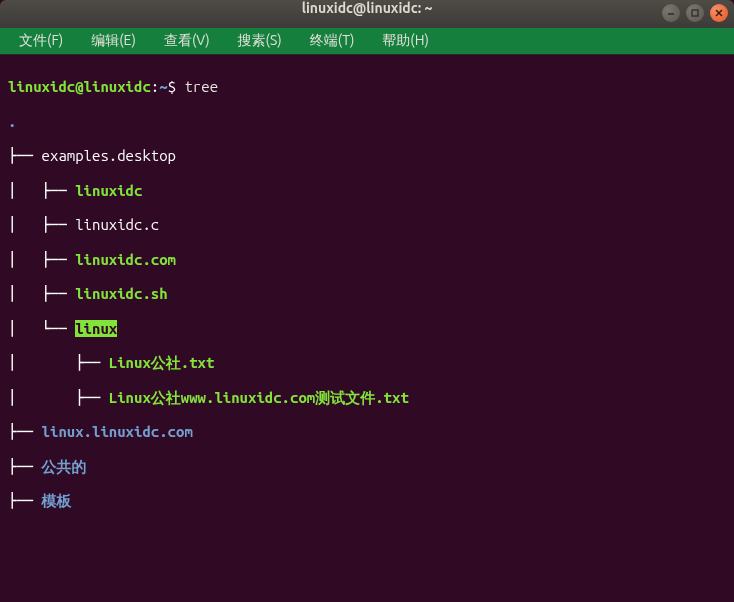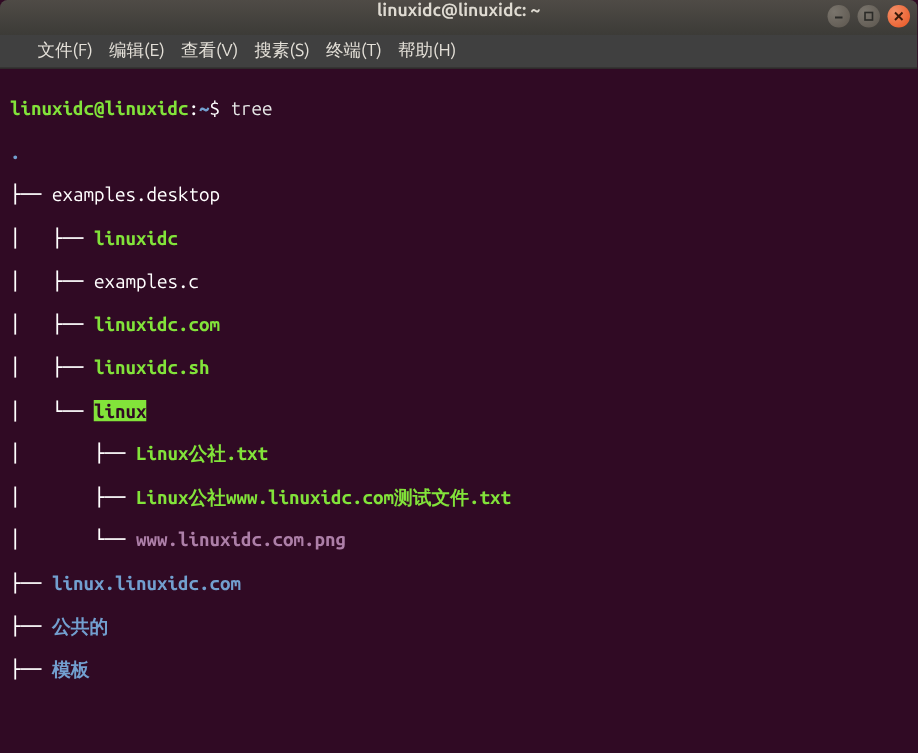--- a/index.html
+++ b/index.html
@@ -44,28 +44,28 @@
     color: #3a3a36;
   }
   .win-min, .win-max {
     background: radial-gradient(circle at 30% 30%, #7a756d, #5c564e);
   }
   .win-close {
     background: radial-gradient(circle at 30% 30%, #f39069, #e95420);
   }
   .menubar {
     height: 26px;
-    background: #404040;
+    background: #15803d;
     color: #e4e0d8;
     display: flex;
     align-items: center;
-    padding: 0 24px;
+    padding: 0 13px;
     font-family: "Ubuntu","DejaVu Sans", sans-serif;
     font-size: 14px;
-    gap: 1px;
+    gap: 16px;
     border-bottom: 1px solid #2b2927;
   }
   .menu-item {
     padding: 2px 6px;
     cursor: pointer;
   }
   .terminal-body {
     padding: 6px 8px 0 8px;
     color: #ffffff;
     line-height: 1.15;
@@ -121,27 +121,26 @@
   <span class="menu-item">搜素(S)</span>
   <span class="menu-item">终端(T)</span>
   <span class="menu-item">帮助(H)</span>
 </div>
 
 <div class="terminal-body">
 <div class="term-line"><span class="prompt-user">linuxidc</span><span class="prompt-user">@</span><span class="prompt-host">linuxidc</span><span class="prompt-colon">:</span><span class="prompt-path">~</span><span class="prompt-dollar">$</span> <span class="cmd">tree</span></div>
 <div class="term-line"><span class="root-dot">.</span></div>
 <div class="term-line"><span class="branch">├── </span><span class="file">examples.desktop</span></div>
 <div class="term-line"><span class="branch">│   ├── </span><span class="exec">linuxidc</span></div>
-<div class="term-line"><span class="branch">│   ├── </span><span class="file">examples.c</span></div>
+<div class="term-line"><span class="branch">│   ├── </span><span class="file">linuxidc.c</span></div>
 <div class="term-line"><span class="branch">│   ├── </span><span class="exec">linuxidc.com</span></div>
 <div class="term-line"><span class="branch">│   ├── </span><span class="exec">linuxidc.sh</span></div>
 <div class="term-line"><span class="branch">│   └── </span><span class="hl">linux</span></div>
 <div class="term-line"><span class="branch">│       ├── </span><span class="exec">Linux公社.txt</span></div>
 <div class="term-line"><span class="branch">│       ├── </span><span class="exec">Linux公社www.linuxidc.com测试文件.txt</span></div>
-<div class="term-line"><span class="branch">│       └── </span><span class="media">www.linuxidc.com.png</span></div>
 <div class="term-line"><span class="branch">├── </span><span class="dir">linux.linuxidc.com</span></div>
 <div class="term-line"><span class="branch">├── </span><span class="dir">公共的</span></div>
 <div class="term-line"><span class="branch">├── </span><span class="dir">模板</span></div>
 
 
 
 
 
 
 

